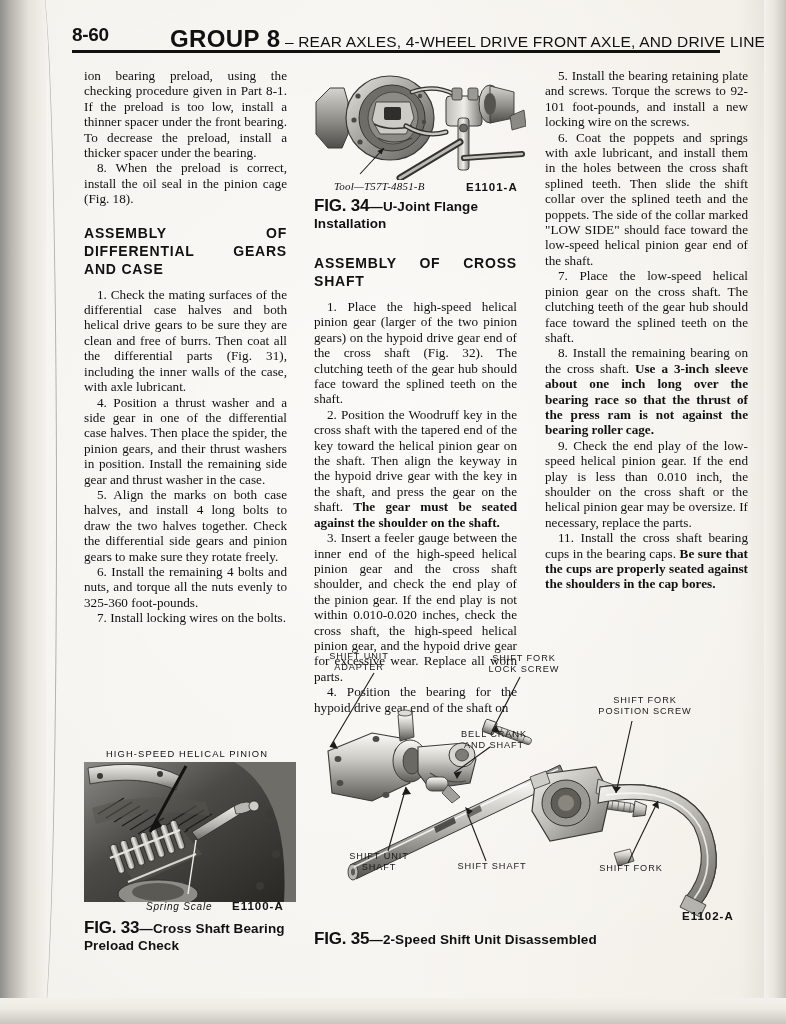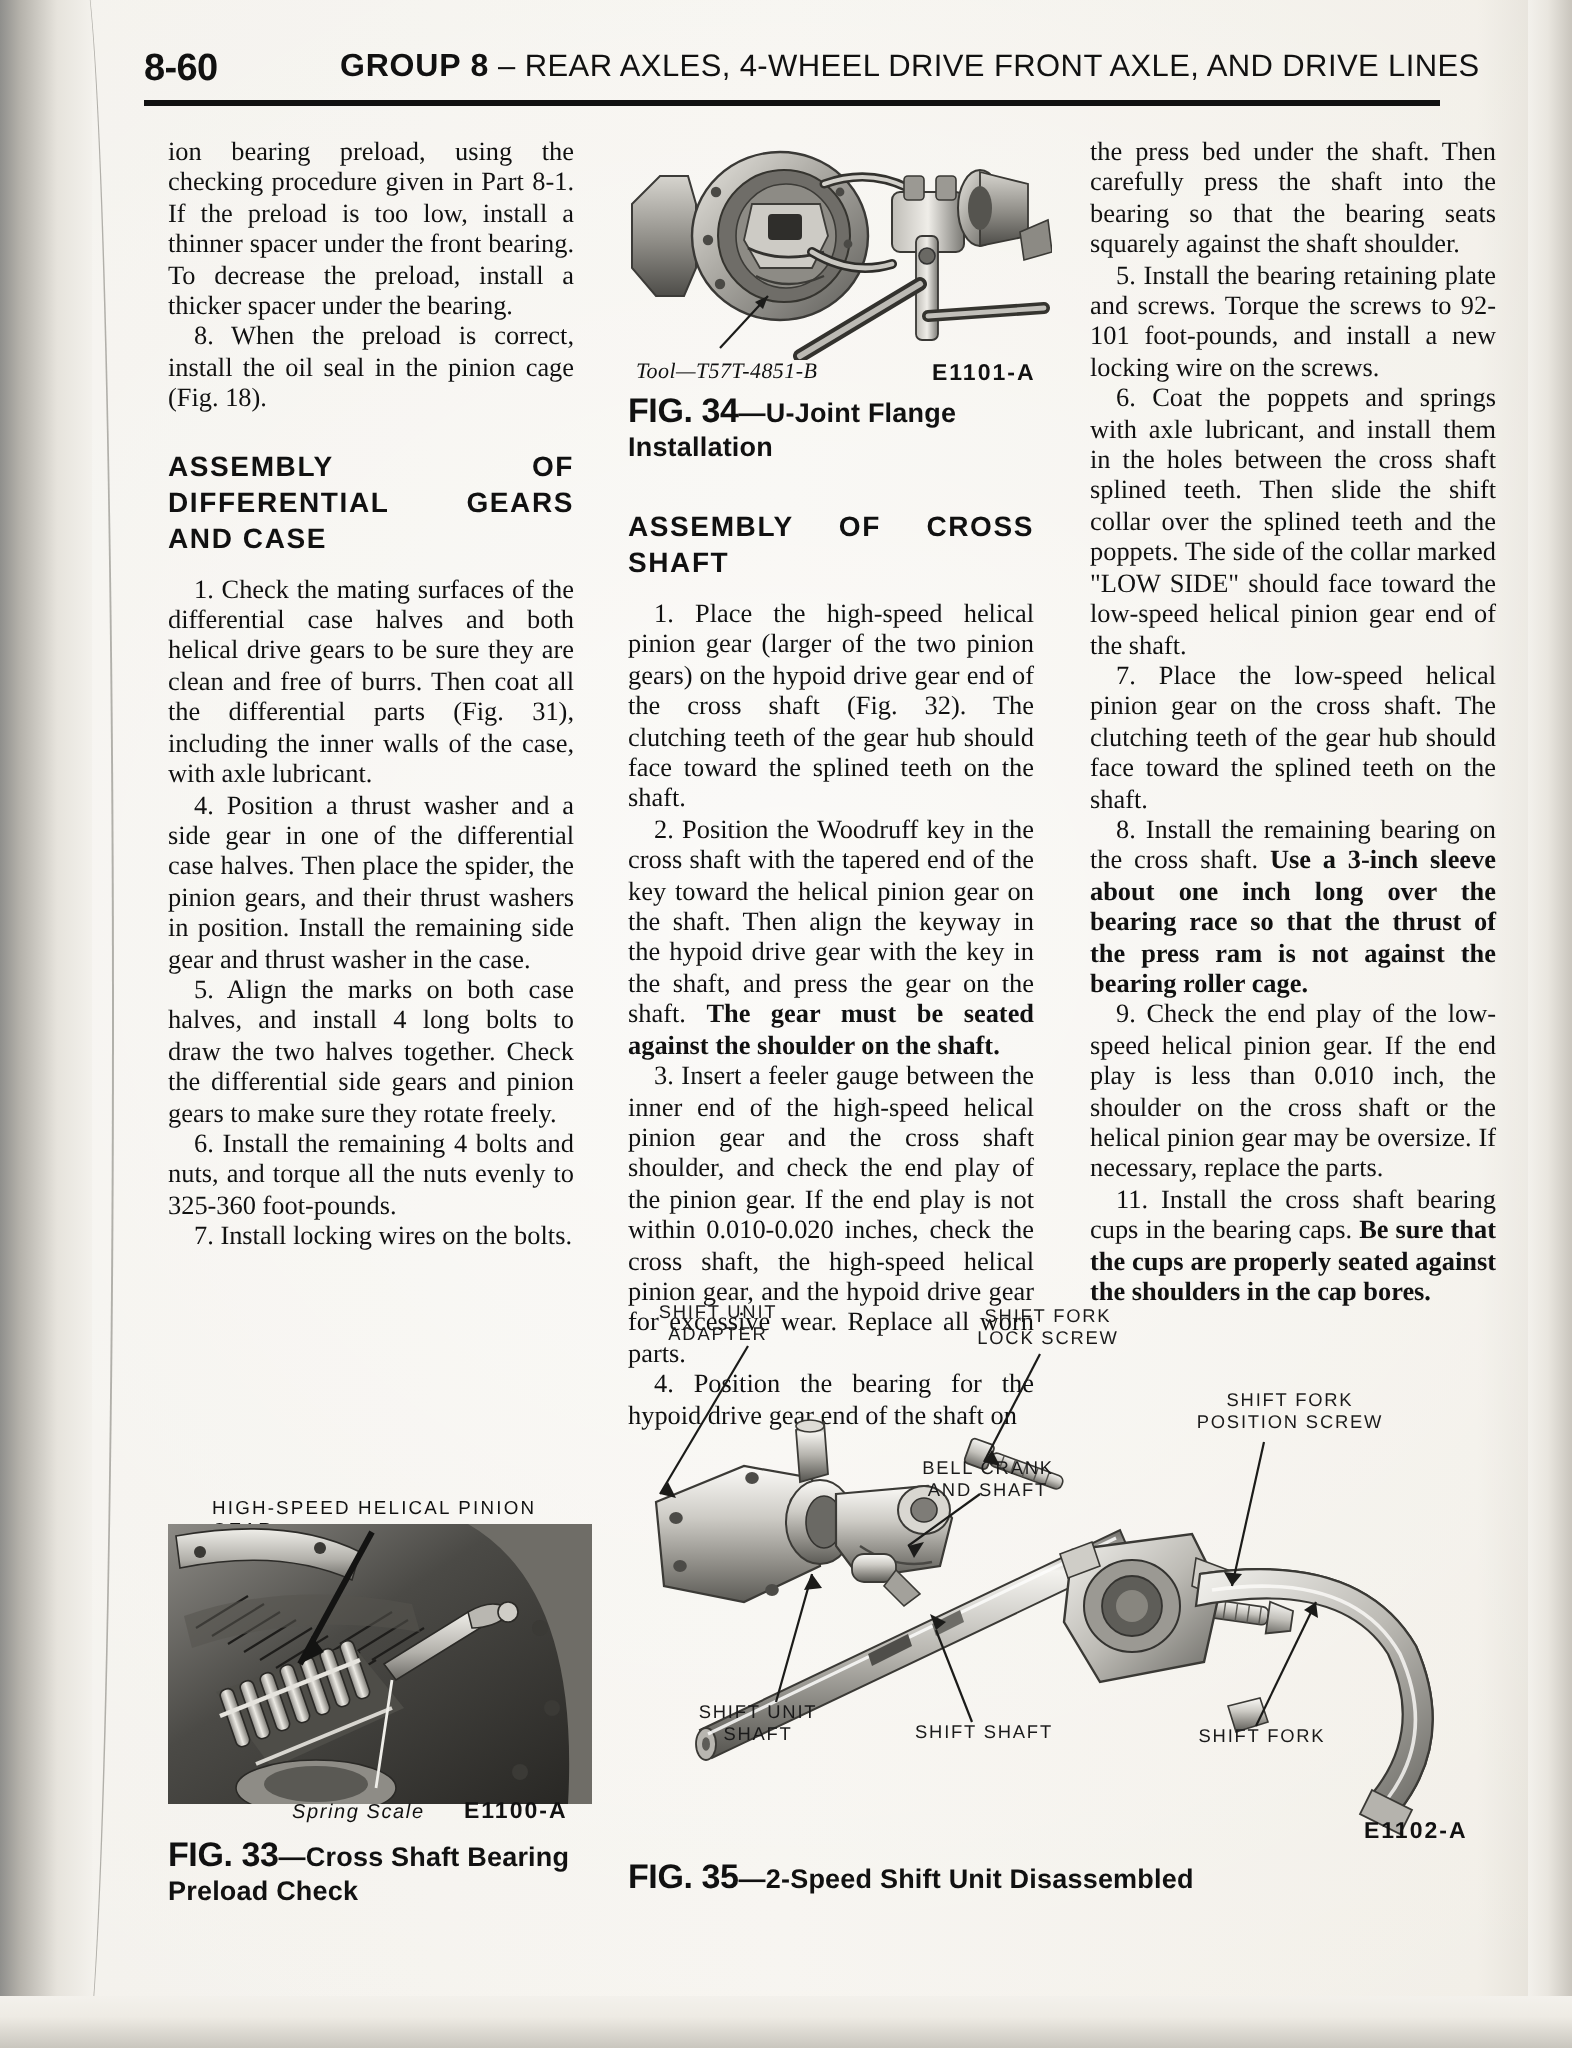--- a/index.html
+++ b/index.html
@@ -81,21 +81,21 @@
     position: absolute;
     left: 98px; top: 3px;
     width: 550px;
     font-family: "Liberation Sans", sans-serif;
     font-size: 15.5px;
     letter-spacing: 0.2px;
     white-space: nowrap;
   }
   .head-title .grp {
     font-weight: bold;
-    font-size: 16px;
+    font-size: 24px;
     letter-spacing: 0.4px;
   }
   .head-rule {
     position: absolute;
     left: 72px; top: 50px;
     width: 648px;
     height: 3px;
     background: #111;
   }
 
@@ -164,21 +164,21 @@
     letter-spacing: 0.9px;
     line-height: 11px;
     color: #1a1a1a;
     text-align: center;
     white-space: pre-line;
   }
 
   
   #fig34 { left: 314px; top: 62px; width: 212px; height: 170px; }
   #fig34 .art { position: absolute; left: 0; top: 0; width: 212px; height: 118px; }
-  #fig34 .note { position: absolute; left: 4px; top: 118px; }
+  #fig34 .note { position: absolute; left: 20px; top: 118px; }
   #fig34 .eid { position: absolute; left: 152px; top: 119px; }
   #fig34 .cap { position: absolute; left: 0; top: 136px; width: 212px; }
 
   
   #fig33 { left: 84px; top: 760px; width: 212px; height: 200px; }
   #fig33 .photo-title {
     position: absolute; left: 22px; top: -12px;
     font-family: "Liberation Sans", sans-serif;
     font-size: 9.4px; letter-spacing: 1.1px;
   }
@@ -228,21 +228,20 @@
 
     <div class="col col-2" style="top:238px;">
       <h2 class="sec" style="margin-top:16px;">ASSEMBLY OF CROSS SHAFT</h2>
       <p class="ind">1. Place the high-speed helical pinion gear (larger of the two pinion gears) on the hypoid drive gear end of the cross shaft (Fig. 32). The clutching teeth of the gear hub should face toward the splined teeth on the shaft.</p>
       <p class="ind"><span>2. Position the Woodruff key in the cross shaft with the tapered end of the key toward the helical pinion gear on the shaft. Then align the keyway in the hypoid drive gear with the key in the shaft, and press the gear on the shaft. </span><b>The gear must be seated against the shoulder on the shaft.</b></p>
       <p class="ind">3. Insert a feeler gauge between the inner end of the high-speed helical pinion gear and the cross shaft shoulder, and check the end play of the pinion gear. If the end play is not within 0.010-0.020 inches, check the cross shaft, the high-speed helical pinion gear, and the hypoid drive gear for excessive wear. Replace all worn parts.</p>
       <p class="ind">4. Position the bearing for the hypoid drive gear end of the shaft on</p>
     </div>
 
     <div class="col col-3">
-      <p>the press bed under the shaft. Then carefully press the shaft into the bearing so that the bearing seats squarely against the shaft shoulder.</p>
       <p class="ind">5. Install the bearing retaining plate and screws. Torque the screws to 92-101 foot-pounds, and install a new locking wire on the screws.</p>
       <p class="ind">6. Coat the poppets and springs with axle lubricant, and install them in the holes between the cross shaft splined teeth. Then slide the shift collar over the splined teeth and the poppets. The side of the collar marked "LOW SIDE" should face toward the low-speed helical pinion gear end of the shaft.</p>
       <p class="ind">7. Place the low-speed helical pinion gear on the cross shaft. The clutching teeth of the gear hub should face toward the splined teeth on the shaft.</p>
       <p class="ind"><span>8. Install the remaining bearing on the cross shaft. </span><b>Use a 3-inch sleeve about one inch long over the bearing race so that the thrust of the press ram is not against the bearing roller cage.</b></p>
       <p class="ind">9. Check the end play of the low-speed helical pinion gear. If the end play is less than 0.010 inch, the shoulder on the cross shaft or the helical pinion gear may be oversize. If necessary, replace the parts.</p>
       <p class="ind"><span>11. Install the cross shaft bearing cups in the bearing caps. </span><b>Be sure that the cups are properly seated against the shoulders in the cap bores.</b></p>
     </div>
 
     <div class="fig" id="fig34">
       <div class="art">

